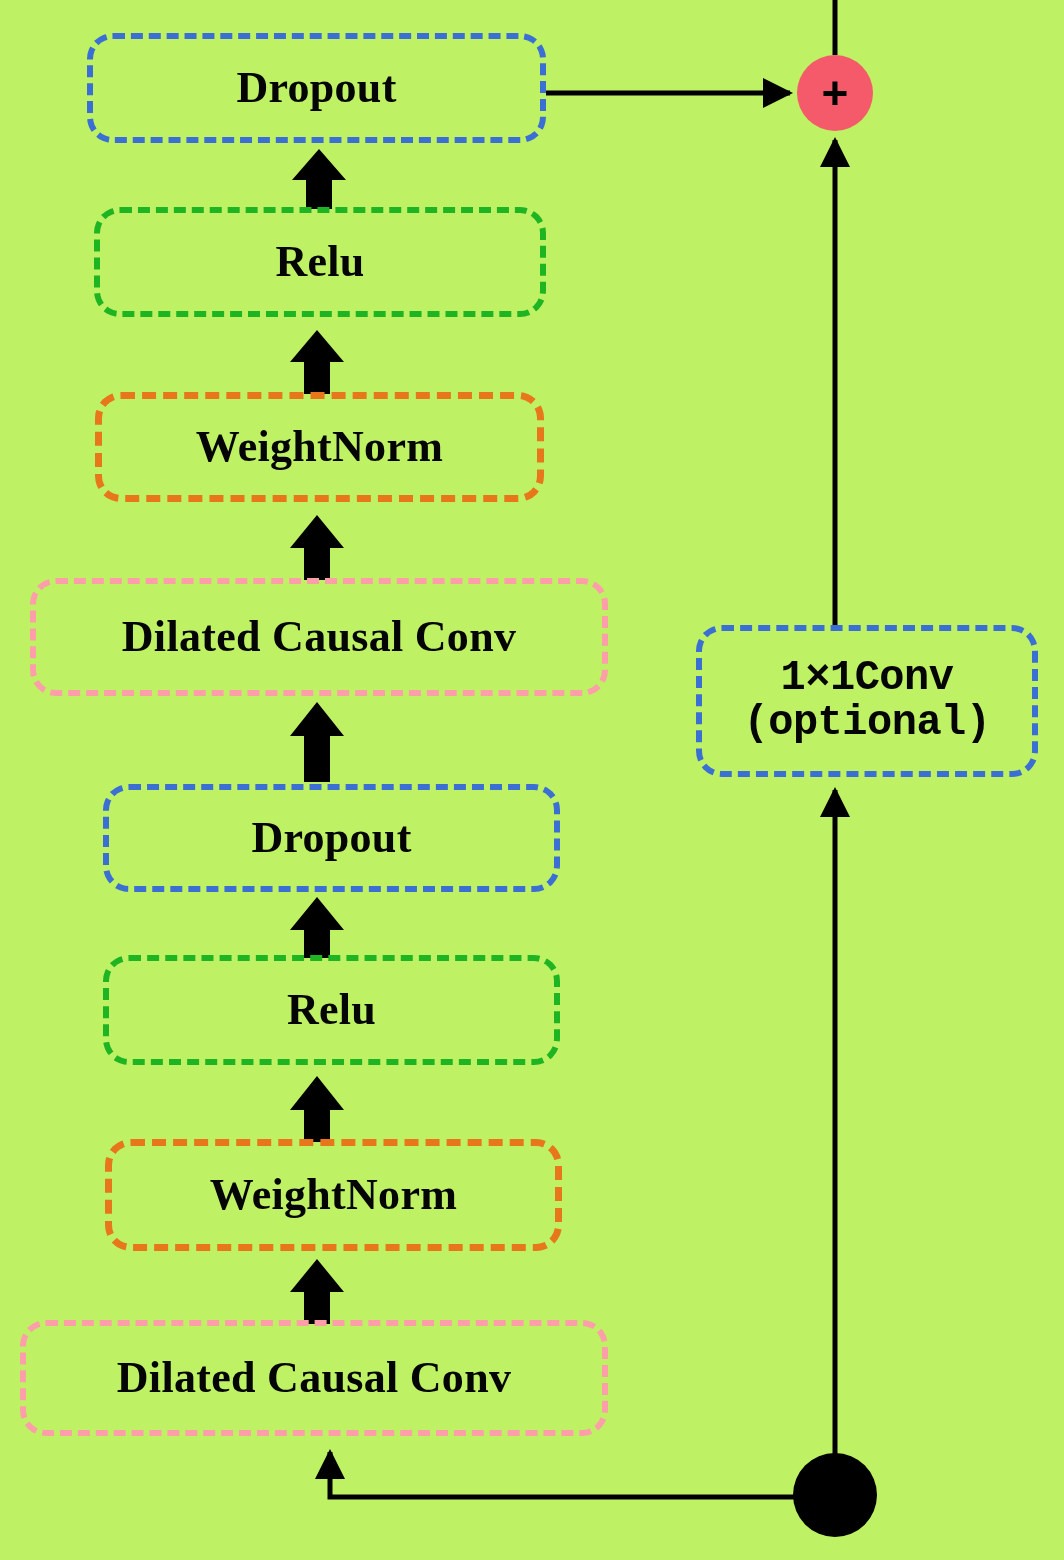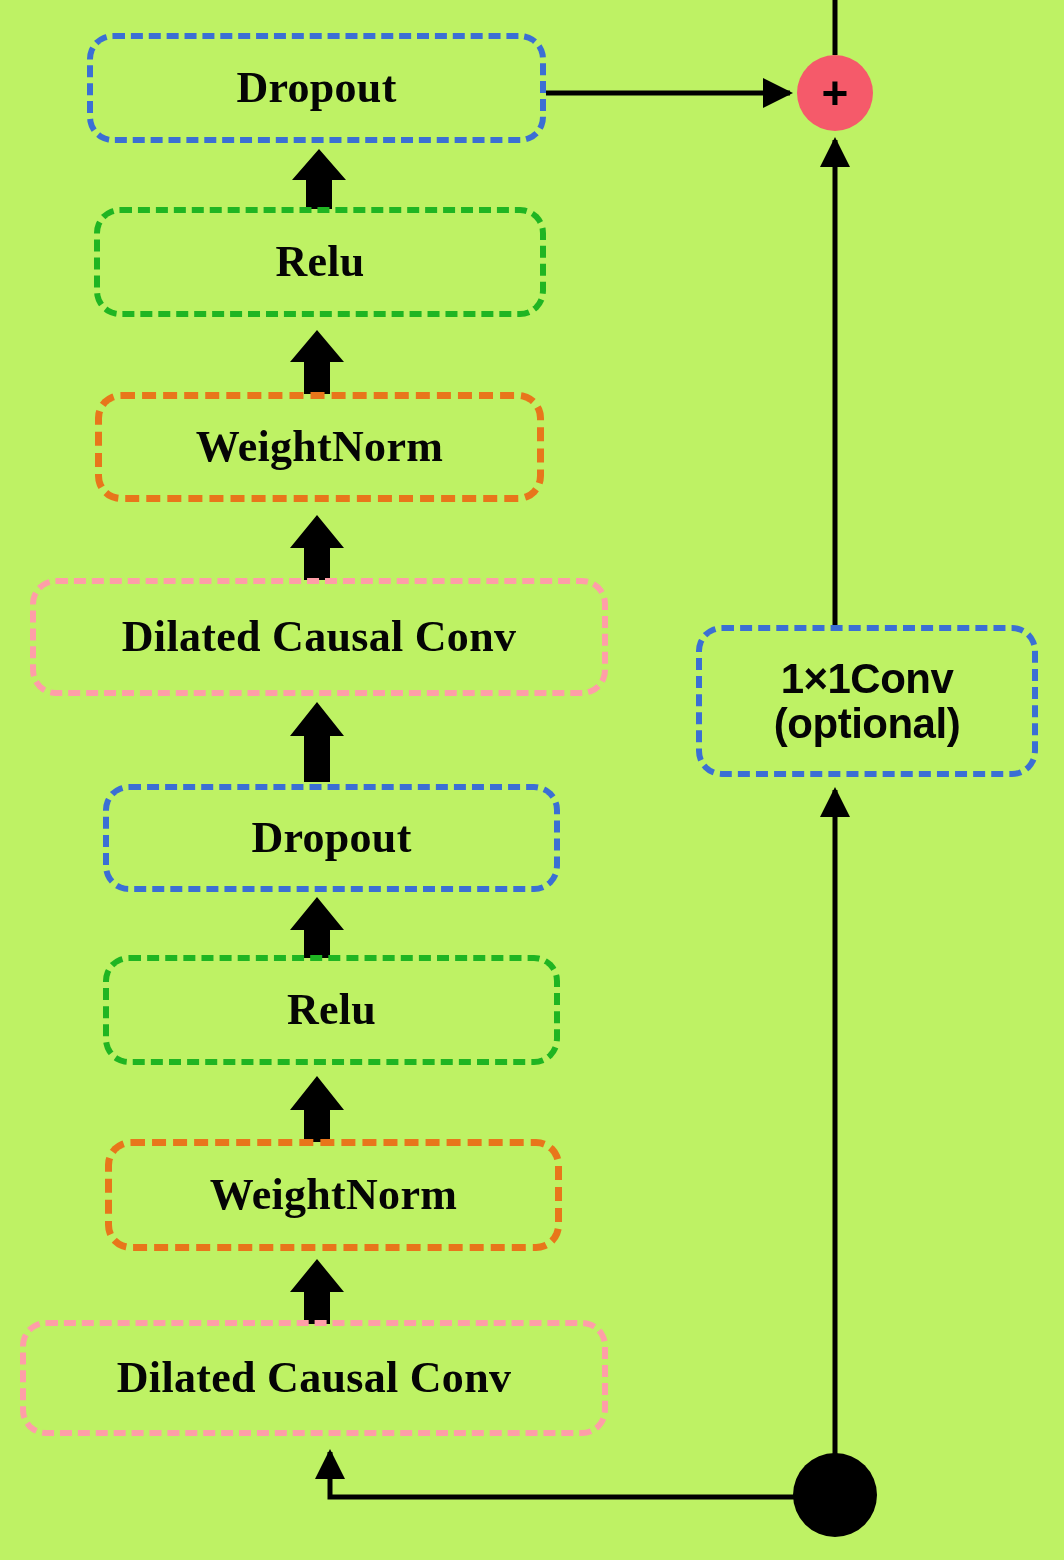--- a/index.html
+++ b/index.html
@@ -30,21 +30,21 @@
   }
   .node-label {
     font-family: "Liberation Serif", serif;
     font-weight: bold;
     color: #050505;
     line-height: 1.08;
     letter-spacing: 0.3px;
     white-space: pre-line;
   }
   .node-label.sans {
-    font-family: Liberation Sans, sans-serif;
+    font-family: Liberation Mono, monospace;
     letter-spacing: -0.5px;
   }
   .svg-layer {
     position: absolute;
     left: 0;
     top: 0;
     width: 1064px;
     height: 1560px;
     pointer-events: none;
   }

